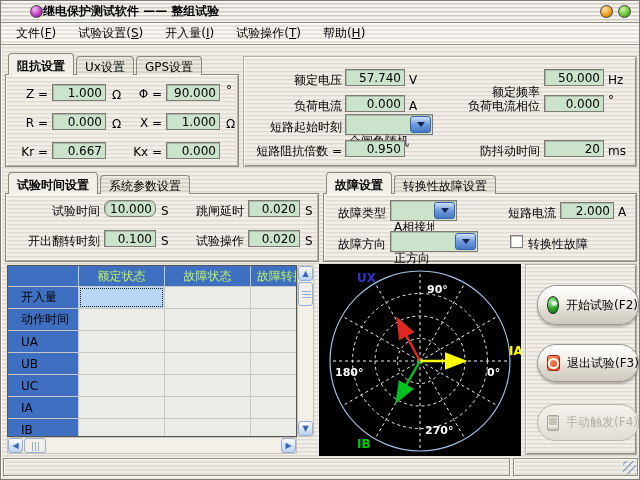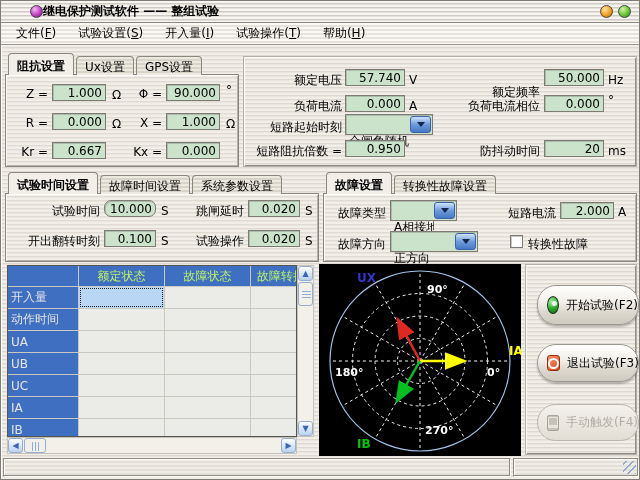--- a/index.html
+++ b/index.html
@@ -46,21 +46,21 @@
     background:linear-gradient(180deg,#cfe2fa,#6f9bdd 50%,#4878c4);display:flex;align-items:center;justify-content:center;}
   .combo-btn .tri{width:0;height:0;border-left:4px solid transparent;border-right:4px solid transparent;border-top:5px solid #14264e;}
   .chk{position:absolute;width:13px;height:13px;box-sizing:border-box;background:#fff;border:1px solid #7e7b74;
     box-shadow:inset 1px 1px 0 rgba(70,70,70,.3);}
   
   .tablewrap{position:absolute;left:6px;top:264px;width:307px;height:190px;}
   .tgrid{position:absolute;left:0;top:0;width:290px;height:172px;box-sizing:border-box;border:1px solid #555;
     background:#c9c9c4;overflow:hidden;display:grid;grid-template-columns:70px 85px 85px 60px;
     grid-auto-rows:21px;grid-template-rows:20px;gap:1px;}
   .th{background:#3e6fc1;color:#bef264;display:flex;align-items:center;justify-content:center;white-space:nowrap;overflow:hidden;}
-  .rh{background:#3e6fc1;color:#e5e5e5;display:flex;align-items:center;padding-left:3px;white-space:nowrap;overflow:hidden;}
+  .rh{background:#3e6fc1;color:#000000;display:flex;align-items:center;padding-left:13px;white-space:nowrap;overflow:hidden;}
   .td{background:#ebebe7;}
   .td.sel{background:#b9d7f5;outline:1px dotted #222;outline-offset:-2px;}
   .vscroll{position:absolute;left:290px;top:0;width:17px;height:172px;box-sizing:border-box;
     background:#f3f0ea;border:1px solid #c6c2b9;}
   .hscroll{position:absolute;left:0;top:172px;width:290px;height:17px;box-sizing:border-box;
     background:#f3f0ea;border:1px solid #c6c2b9;}
   .sb-btn{position:absolute;width:15px;height:15px;box-sizing:border-box;border:1px solid #96aed2;border-radius:3px;
     background:linear-gradient(180deg,#fdfeff,#d6e4f8 55%,#bcd2ef);color:#3a64b4;font-size:8px;
     display:flex;align-items:center;justify-content:center;}
   .sb-thumb{position:absolute;box-sizing:border-box;border:1px solid #96aed2;border-radius:3px;
@@ -168,21 +168,20 @@
     <div class="lbl" style="left:4px;top:86px;width:94px;">短路阻抗倍数 =</div>
     <div class="fld" style="left:101px;top:83px;width:60px;">0.950</div>
     <div class="lbl" style="left:200px;top:86px;width:96px;">防抖动时间</div>
     <div class="fld" style="left:300px;top:83px;width:60px;">20</div>
     <div class="unit" style="left:364px;top:87px;">ms</div>
   </div>
 
   <div class="panel" style="left:4px;top:171px;width:314px;height:90px;">
     <div class="tabstrip">
       <div class="tab active">试验时间设置</div>
-      <div class="tab">故障时间设置</div>
       <div class="tab">系统参数设置</div>
     </div>
     <div class="tabbody">
       <div class="lbl" style="left:4px;top:9px;width:90px;">试验时间</div>
       <div class="fld" style="left:98px;top:6px;width:52px;border-radius:7px;">10.000</div>
       <div class="unit" style="left:155px;top:10px;">S</div>
       <div class="lbl" style="left:180px;top:9px;width:58px;">跳闸延时</div>
       <div class="fld" style="left:242px;top:6px;width:52px;">0.020</div>
       <div class="unit" style="left:299px;top:10px;">S</div>
 

